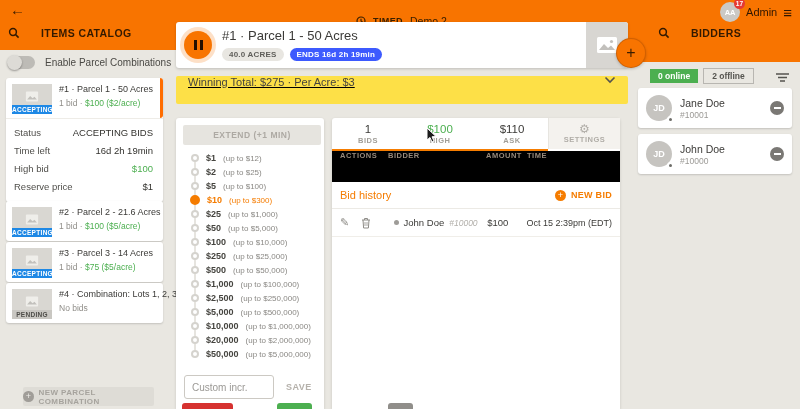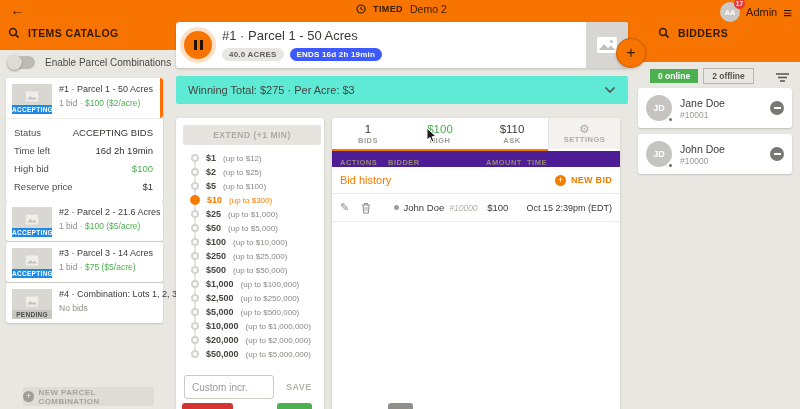--- a/index.html
+++ b/index.html
@@ -3,51 +3,51 @@
 <meta charset="utf-8">
 <style>
   * { margin:0; padding:0; box-sizing:border-box; }
   body { background:#d6d4cf; font-family:"Liberation Sans","DejaVu Sans",sans-serif; }
   .app { position:relative; width:800px; height:409px; overflow:hidden; background:#E9E7E1; }
 
   
   .topbar { position:absolute; left:0; top:0; width:100%; height:50px; background:#F87400; }
   .right-orange { position:absolute; left:632px; top:0; width:168px; height:62px; background:#F87400; }
   .back-ic { position:absolute; left:10px; top:1px; font-size:15px; color:#3A1D00; cursor:pointer; }
-  .topcenter { position:absolute; left:356px; top:3px; display:flex; align-items:center; gap:7px; color:#3A2000; }
+  .topcenter { position:absolute; left:356px; top:15px; display:flex; align-items:center; gap:7px; color:#3A2000; }
   .topcenter .mode { font-size:9px; font-weight:bold; letter-spacing:.4px; }
   .topcenter .aucname { font-size:10.5px; font-weight:500; }
   .admin { position:absolute; right:8px; top:2px; display:flex; align-items:center; gap:6px; }
   .avatar { position:relative; width:20px; height:20px; border-radius:50%; background:#CBC9C5; color:#fff;
             font-size:7.5px; font-weight:bold; display:flex; align-items:center; justify-content:center; }
   .notif { position:absolute; top:-4px; right:-5px; min-width:11px; height:11px; border-radius:6px; background:#E53935;
            color:#fff; font-size:6.5px; font-weight:bold; display:flex; align-items:center; justify-content:center; padding:0 2px; }
   .admin-label { font-size:11px; font-weight:500; color:#2E1600; }
   .menu-ic { font-size:15px; color:#2E1600; line-height:1; cursor:pointer; }
 
-  .panel-head { position:absolute; display:flex; align-items:center; gap:8px; color:#331A00; }
+  .panel-head { position:absolute; display:flex; align-items:center; gap:21px; color:#331A00; }
   .panel-head .ph-label { font-size:10.5px; font-weight:bold; letter-spacing:.4px; }
 
   
   .lot-card { position:absolute; left:176px; top:22px; width:452px; height:46px; background:#fff; border-radius:3px;
               box-shadow:0 1px 3px rgba(0,0,0,.18); }
   .pause-fab { position:absolute; left:8px; top:9px; width:28px; height:28px; border-radius:50%; background:#F87400;
                box-shadow:0 0 0 4px rgba(248,116,0,.22); display:flex; align-items:center; justify-content:center; gap:3px; cursor:pointer; }
   .pause-fab i { display:block; width:3px; height:10px; background:#241000; }
   .lot-title { position:absolute; left:46px; top:6px; font-size:13px; font-weight:500; color:#3B3A37; }
   .lot-pills { position:absolute; left:46px; top:26px; display:flex; gap:6px; }
   .pill { font-size:8px; font-weight:bold; border-radius:8px; padding:2px 7px; letter-spacing:.2px; }
   .pill.acres { background:#E8E6E1; color:#5F5E5A; }
   .pill.ends { background:#3D5AFE; color:#fff; }
   .lot-img { position:absolute; right:0; top:0; width:42px; height:46px; background:#D8D6D2; border-radius:0 3px 3px 0;
              display:flex; align-items:center; justify-content:center; }
 
   
-  .win-bar { position:absolute; left:176px; top:76px; width:452px; height:28px; background:#5eead4; border-radius:2px;
-             display:flex; align-items:center; padding:0 12px; cursor:pointer; }
+  .win-bar { position:absolute; left:176px; top:76px; width:452px; height:28px; background:#fde047; border-radius:2px;
+             display:flex; align-items:flex-start; padding:0 12px; cursor:pointer;text-decoration:underline; }
   .win-bar .wtext { flex:1; font-size:11px; font-weight:500; color:#45443F; }
 
   
   .toggle-row { position:absolute; left:8px; top:56px; display:flex; align-items:center; gap:10px; }
   .tg-track { position:relative; width:27px; height:13px; border-radius:7px; background:#BDBBB6; cursor:pointer; }
   .tg-knob { position:absolute; left:-1px; top:-1px; width:15px; height:15px; border-radius:50%; background:#DDDBD6;
              box-shadow:0 1px 2px rgba(0,0,0,.35); }
   .toggle-label { font-size:10px; color:#4A4945; }
 
   .cat-card { position:absolute; left:6px; width:157px; background:#fff; border-radius:3px; box-shadow:0 1px 2px rgba(0,0,0,.16); cursor:pointer; }
@@ -99,21 +99,21 @@
   .stats-row { display:flex; height:31px; }
   .stat { width:72px; display:flex; flex-direction:column; align-items:center; justify-content:center; gap:1px; cursor:pointer; }
   .stat .sv { font-size:11.5px; font-weight:500; color:#3B3A37; }
   .stat .sv.green { color:#4CAF50; }
   .stat .sl { font-size:7.5px; font-weight:bold; letter-spacing:.5px; color:#A09D97; }
   .settings-tab { width:72px; background:#F4F2EE; border-left:1px solid #E7E5E0; display:flex; flex-direction:column;
                   align-items:center; justify-content:center; gap:0; cursor:pointer; }
   .settings-tab .gear { font-size:12px; color:#B0ADA7; line-height:1; }
   .settings-tab .sl { font-size:7.5px; font-weight:bold; letter-spacing:.5px; color:#B0ADA7; }
   .tab-underline { width:216px; height:2px; background:#F57C00; }
-  .cols-row { display:flex; align-items:flex-end; height:16px; background:#4c1d95; }
+  .cols-row { display:flex; align-items:flex-start; height:31px; background:#000000; }
   .cols-row span { font-size:7.5px; font-weight:bold; letter-spacing:.5px; color:#97897B; }
   .col-actions { width:56px; padding-left:8px; }
   .col-bidder { width:98px; }
   .col-amount { width:41px; }
   .col-time { flex:1; }
   .history-bar { display:flex; align-items:center; height:27px; padding:0 8px; border-bottom:1px solid #ECEAE5; }
   .history-title { flex:1; font-size:11px; font-weight:500; color:#F57C00; }
   .new-bid { display:flex; align-items:center; gap:5px; cursor:pointer; }
   .new-bid .nb-ic { width:11px; height:11px; border-radius:50%; background:#F57C00; color:#fff; font-size:9px;
                     display:flex; align-items:center; justify-content:center; line-height:1; }

